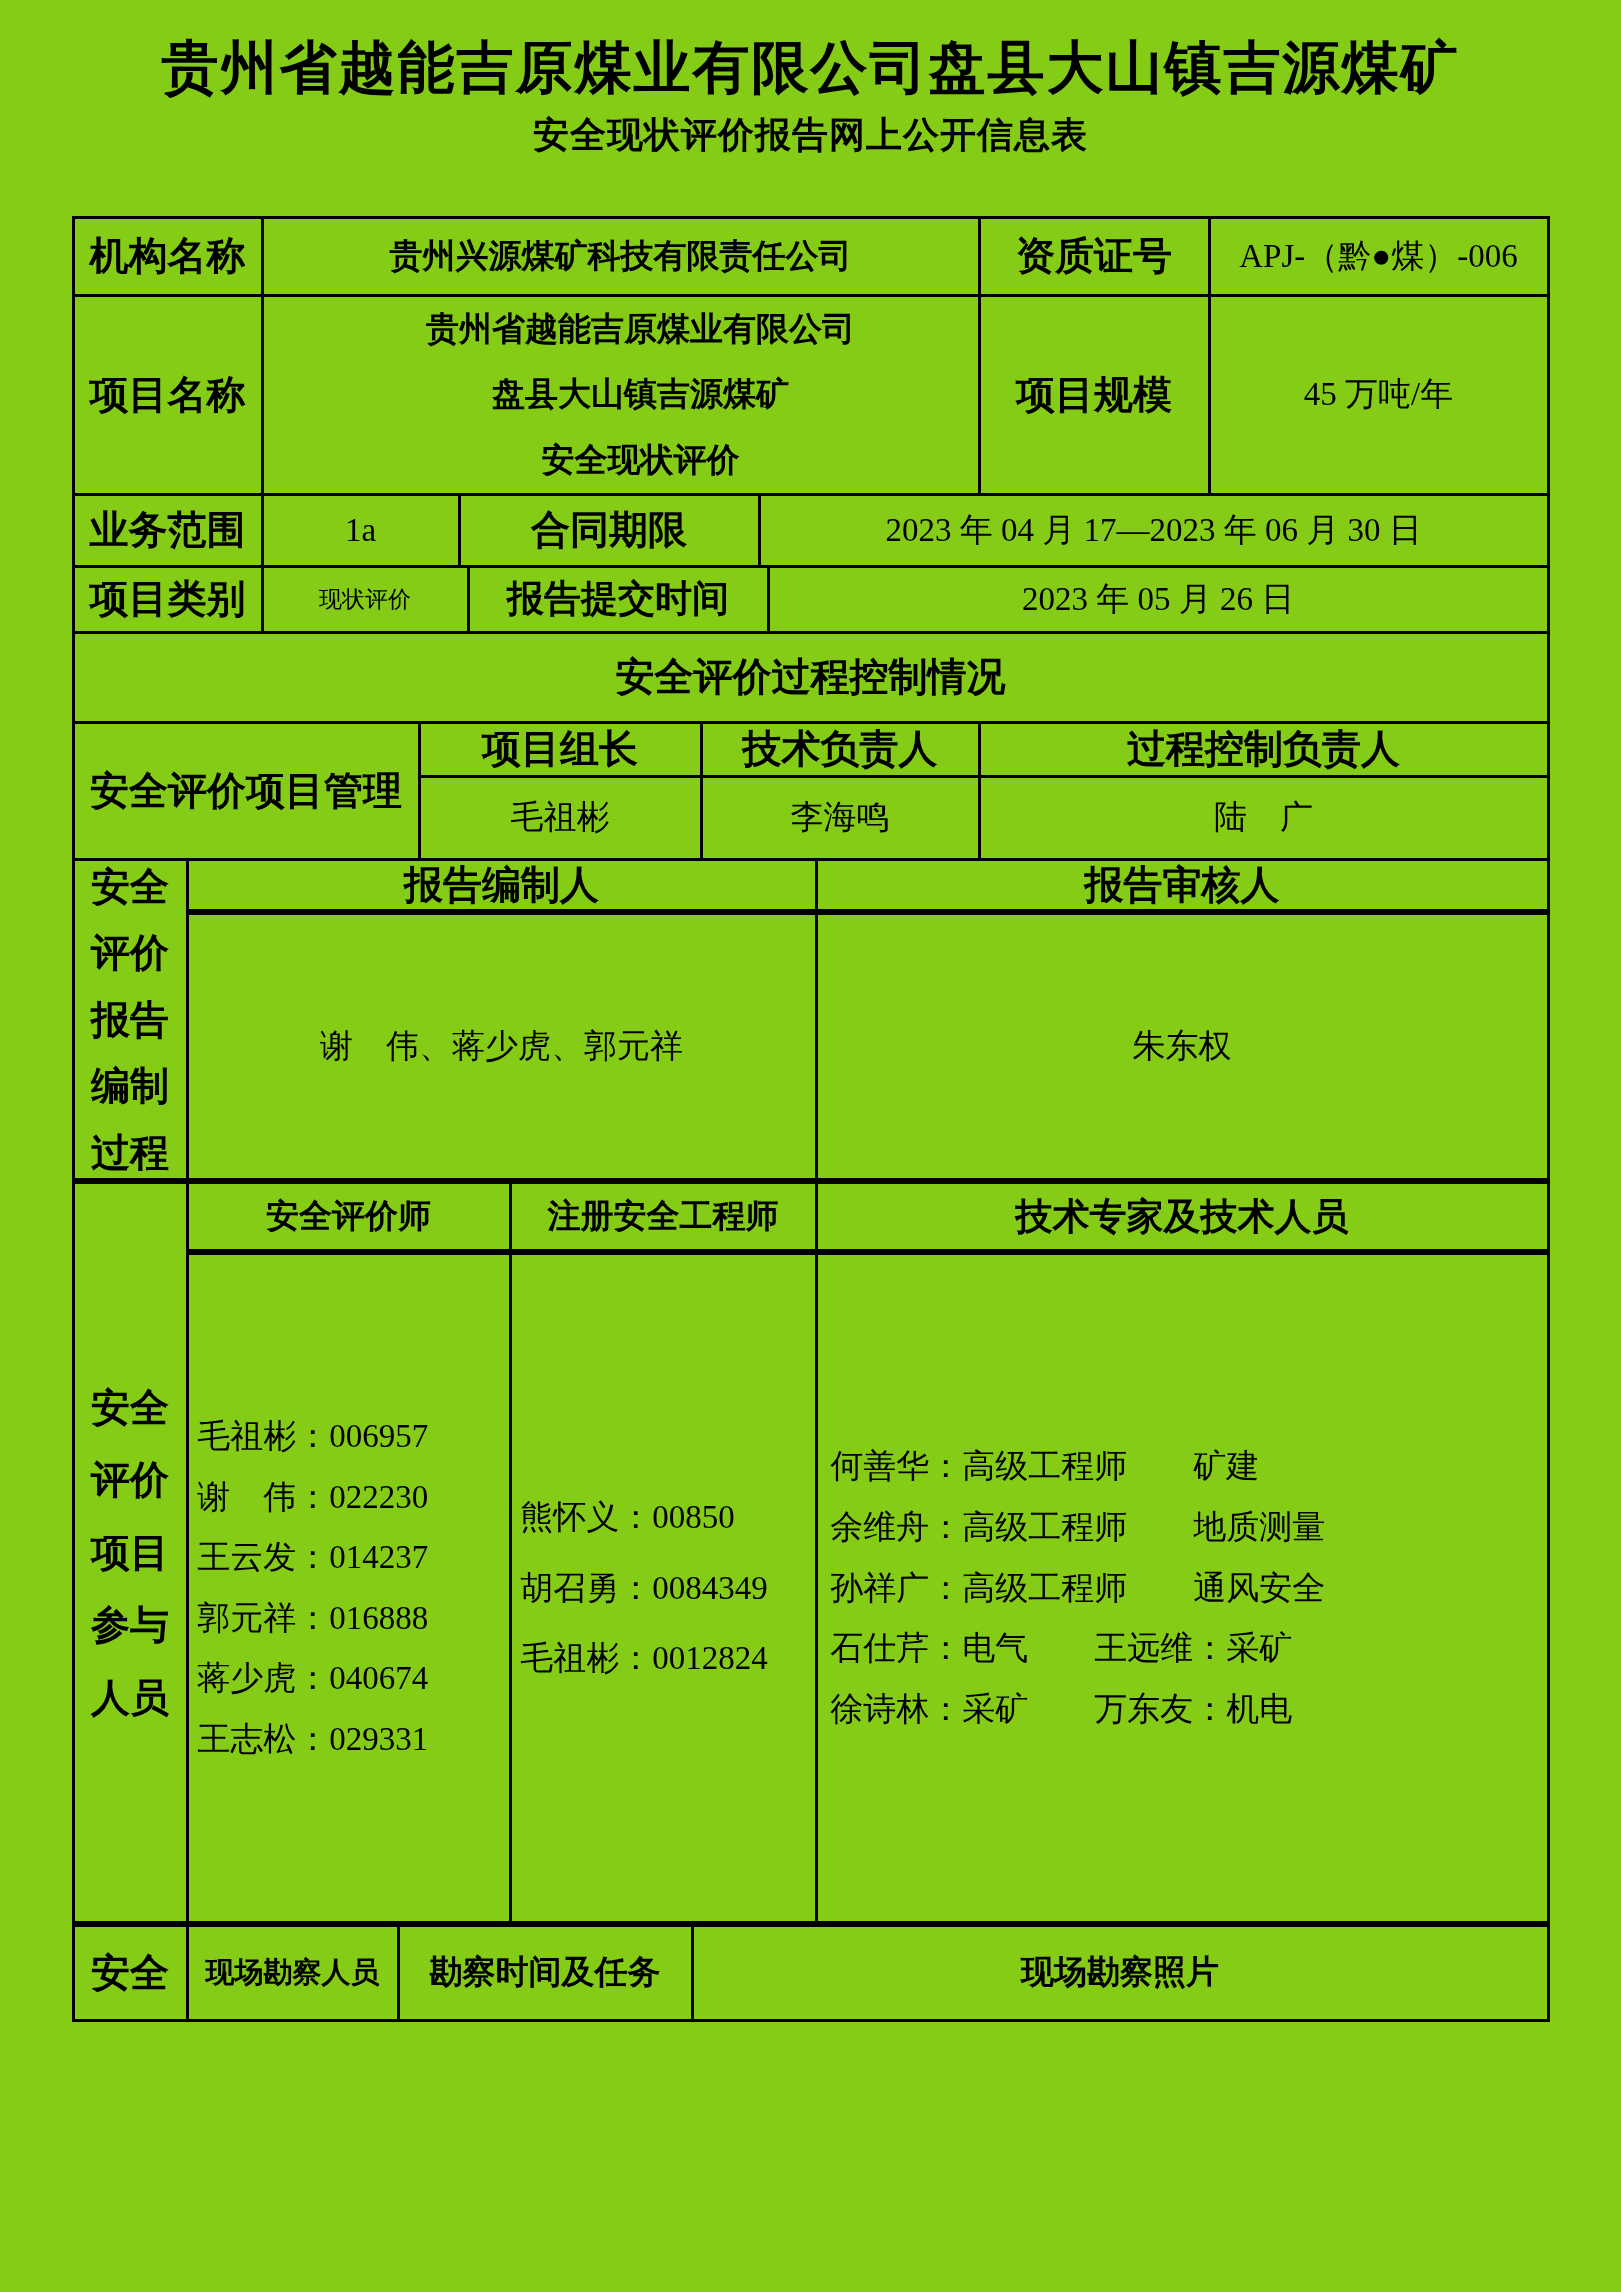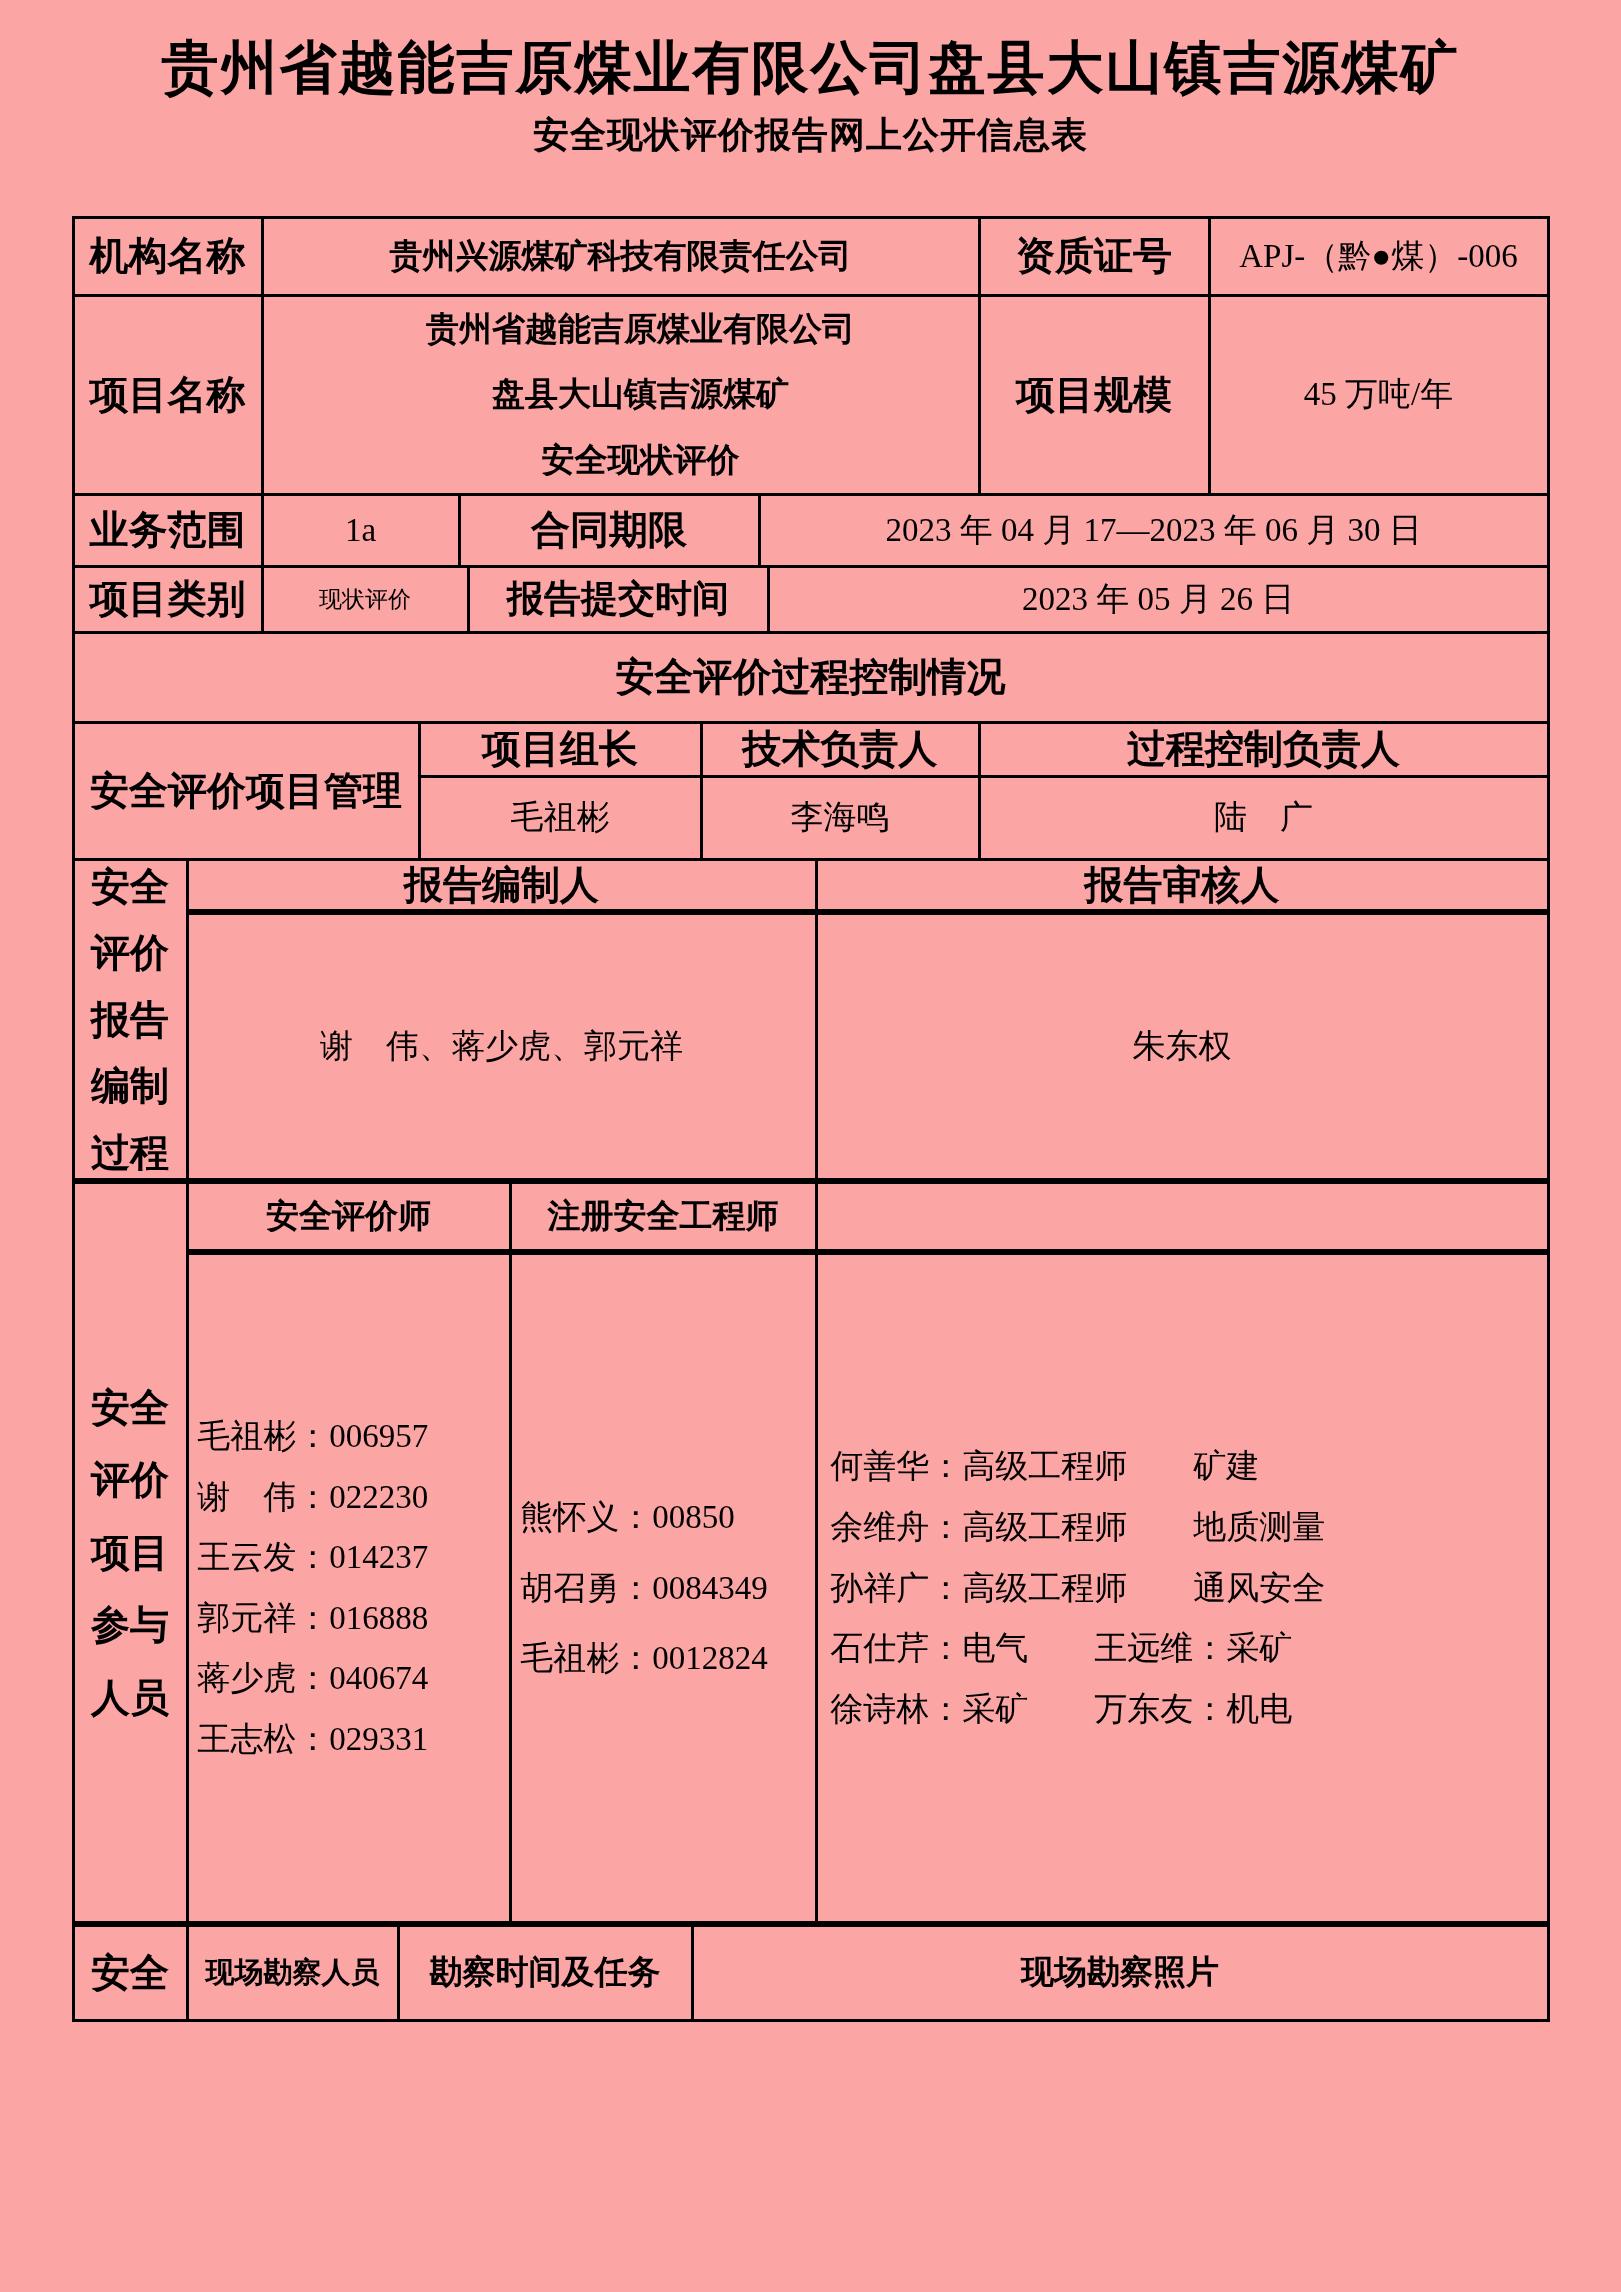--- a/index.html
+++ b/index.html
@@ -1,19 +1,19 @@
 <!DOCTYPE html>
 <html><head>
 <meta charset="utf-8">
 <style>
   html,body{margin:0;padding:0;background:#ffffff;}
   .page{
     position:relative;
     width:1621px;height:2293px;
-    background:#fca5a5;color:#000;
+    background:#84cc16;color:#000;
     font-family:"Liberation Serif","DejaVu Serif",serif;
     overflow:hidden;
   }
   .doc-title{
     padding-top:35px;
     text-align:center;
     font-size:57px;line-height:65px;
     font-weight:900;
     letter-spacing:2px;
   }
@@ -159,20 +159,21 @@
             <div class="vline">评价</div>
             <div class="vline">项目</div>
             <div class="vline">参与</div>
             <div class="vline">人员</div>
           </div>
       </div>
       <div class="vgroup">
         <div class="subrow bb-thick" style="height:72px">
           <div class="cell lbl-sm" style="width:323px">安全评价师</div>
           <div class="cell lbl-sm" style="width:306px">注册安全工程师</div>
+          <div class="cell lbl last" style="font-size:37px">技术专家及技术人员</div>
         </div>
         <div class="subrow nobb" style="height:671px">
           <div class="cell" style="width:323px">
             <div class="namelist sp22">
                 <div class="nline">毛祖彬：006957</div>
                 <div class="nline">谢　伟：022230</div>
                 <div class="nline">王云发：014237</div>
                 <div class="nline">郭元祥：016888</div>
                 <div class="nline">蒋少虎：040674</div>
                 <div class="nline">王志松：029331</div>

